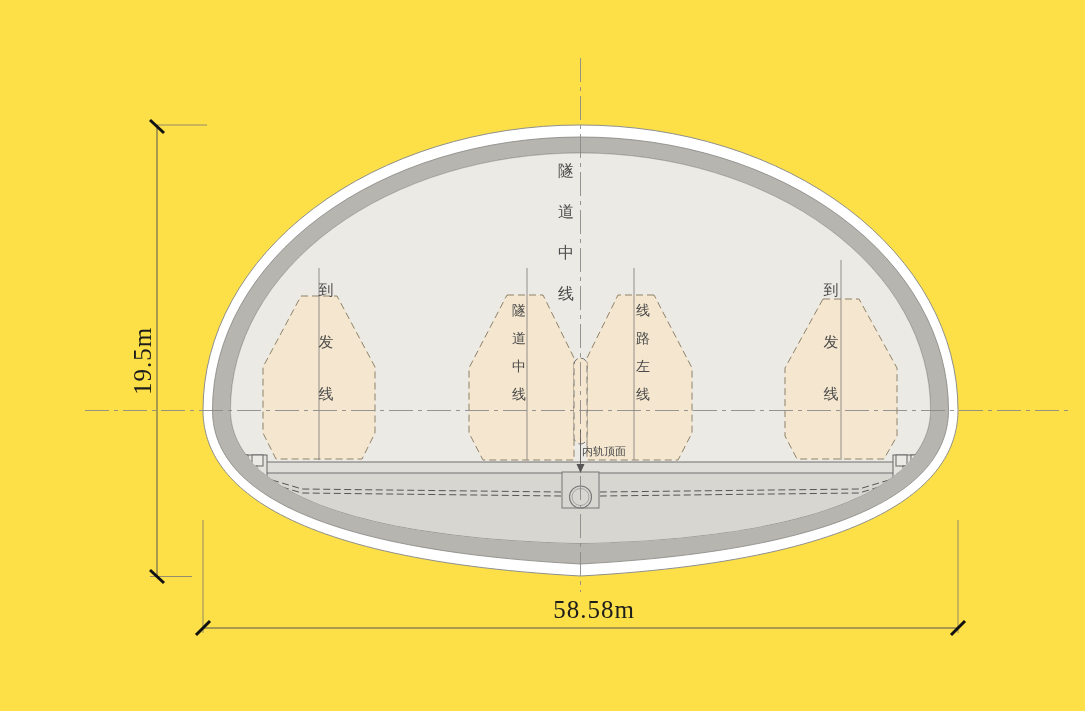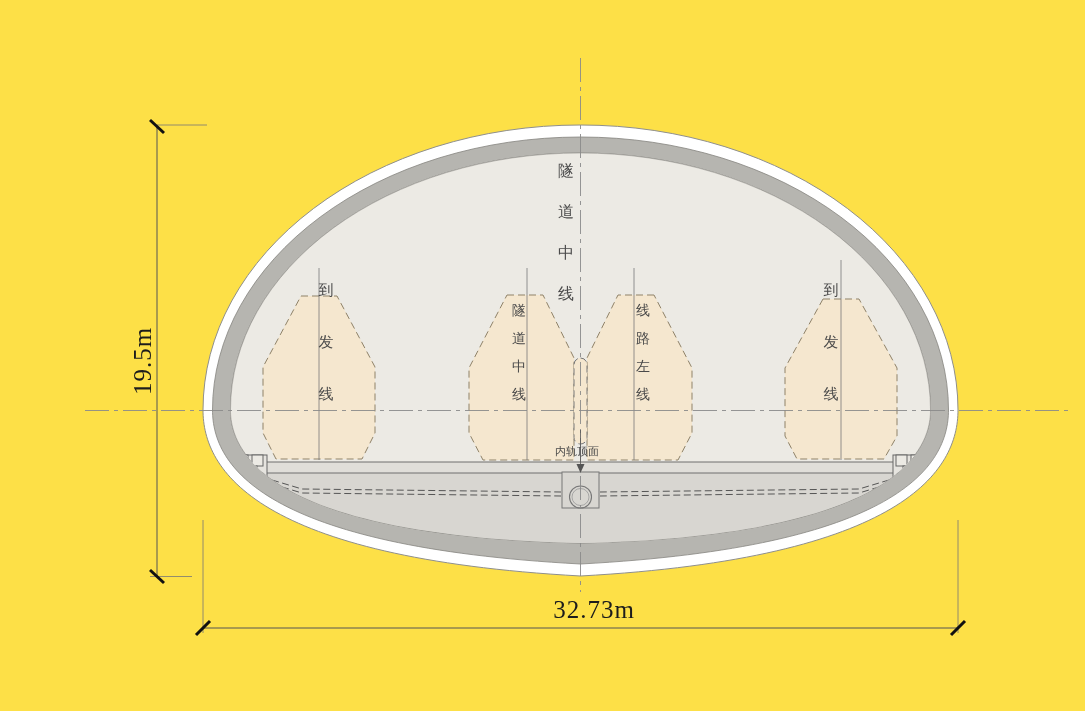--- a/index.html
+++ b/index.html
@@ -142,19 +142,19 @@
   <div class="vcol big" style="left:566px;top:150px;">隧道中线</div>
 
   <div class="vcol mid" style="left:326px;top:264px;">到发线</div>
 
   <div class="vcol sml" style="left:519px;top:297px;">隧道中线</div>
 
   <div class="vcol sml" style="left:643px;top:297px;">线路左线</div>
 
   <div class="vcol mid" style="left:831px;top:264px;">到发线</div>
 
-  <div class="lbl raillbl" style="left:577px;top:444px;text-align:center;">内轨顶面</div>
+  <div class="lbl raillbl" style="left:604px;top:444px;text-align:center;">内轨顶面</div>
 
   <div class="lbl dim vert" style="left:143px;top:361px;">19.5m</div>
 
-  <div class="lbl dim horz" style="left:594px;top:596px;">32.73m</div>
+  <div class="lbl dim horz" style="left:594px;top:596px;">58.58m</div>
 
 </div>
 
 </body></html>

